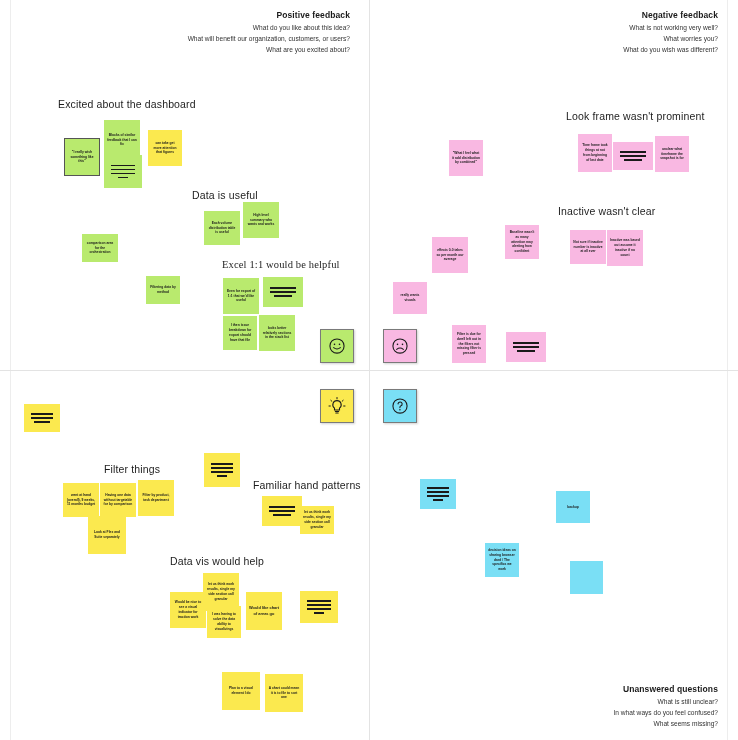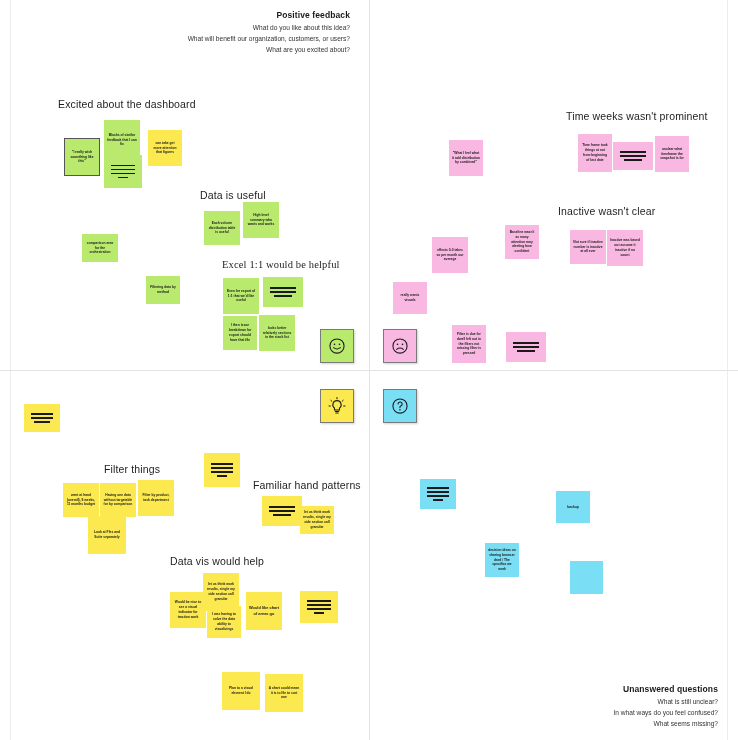--- a/index.html
+++ b/index.html
@@ -139,33 +139,39 @@
   <div class="divider-v"></div>
   <div class="divider-h"></div>
 
   <div class="prompt left top">
     <div class="p-title">Positive feedback</div>
     <div class="p-q">What do you like about this idea?</div>
     <div class="p-q">What will benefit our organization, customers, or users?</div>
     <div class="p-q">What are you excited about?</div>
   </div>
 
+  <div class="prompt right top">
+    <div class="p-title">Negative feedback</div>
+    <div class="p-q">What is not working very well?</div>
+    <div class="p-q">What worries you?</div>
+    <div class="p-q">What do you wish was different?</div>
+  </div>
 
 
   <div class="prompt right bot">
     <div class="p-title">Unanswered questions</div>
     <div class="p-q">What is still unclear?</div>
     <div class="p-q">In what ways do you feel confused?</div>
     <div class="p-q">What seems missing?</div>
   </div>
 
   <div class="cluster-title" style="left:58px;  top:98px;">Excited about the dashboard</div>
-  <div class="cluster-title" style="left:200px; top:189px;">Data is useful</div>
+  <div class="cluster-title" style="left:192px; top:189px;">Data is useful</div>
   <div class="cluster-title" style="left:222px; top:259px;font-family:Liberation Serif, serif;">Excel 1:1 would be helpful</div>
-  <div class="cluster-title" style="left:566px; top:110px;">Time weeks wasn't prominent</div>
+  <div class="cluster-title" style="left:566px; top:110px;">Look frame wasn't prominent</div>
   <div class="cluster-title" style="left:558px; top:205px;">Inactive wasn't clear</div>
   <div class="cluster-title" style="left:104px; top:463px;">Filter things</div>
   <div class="cluster-title" style="left:253px; top:479px;">Familiar hand patterns</div>
   <div class="cluster-title" style="left:170px; top:555px;">Data vis would help</div>
 
   <div class="sticky c-green outlined" style="left:64px;  top:138px; width:36px; height:38px;">
     <span class="txt">"I really wish something like this"</span>
     </div>
 
   <div class="sticky c-green" style="left:104px; top:120px; width:36px; height:40px;">

